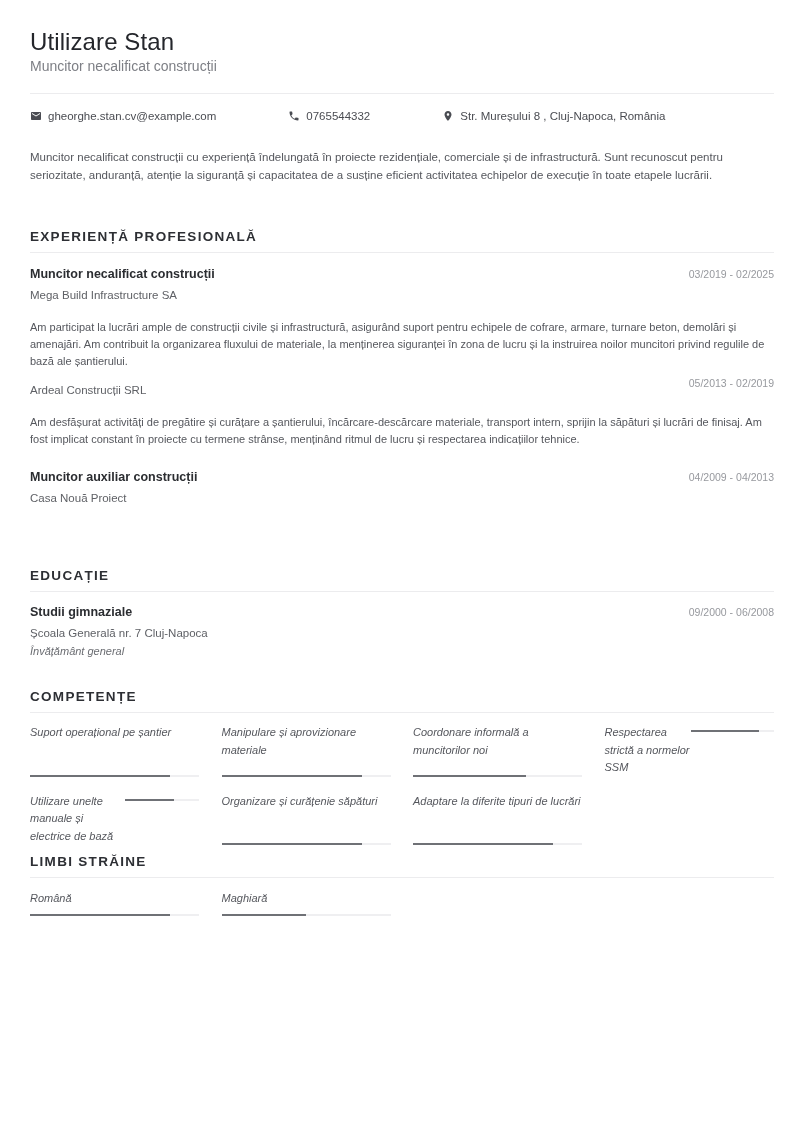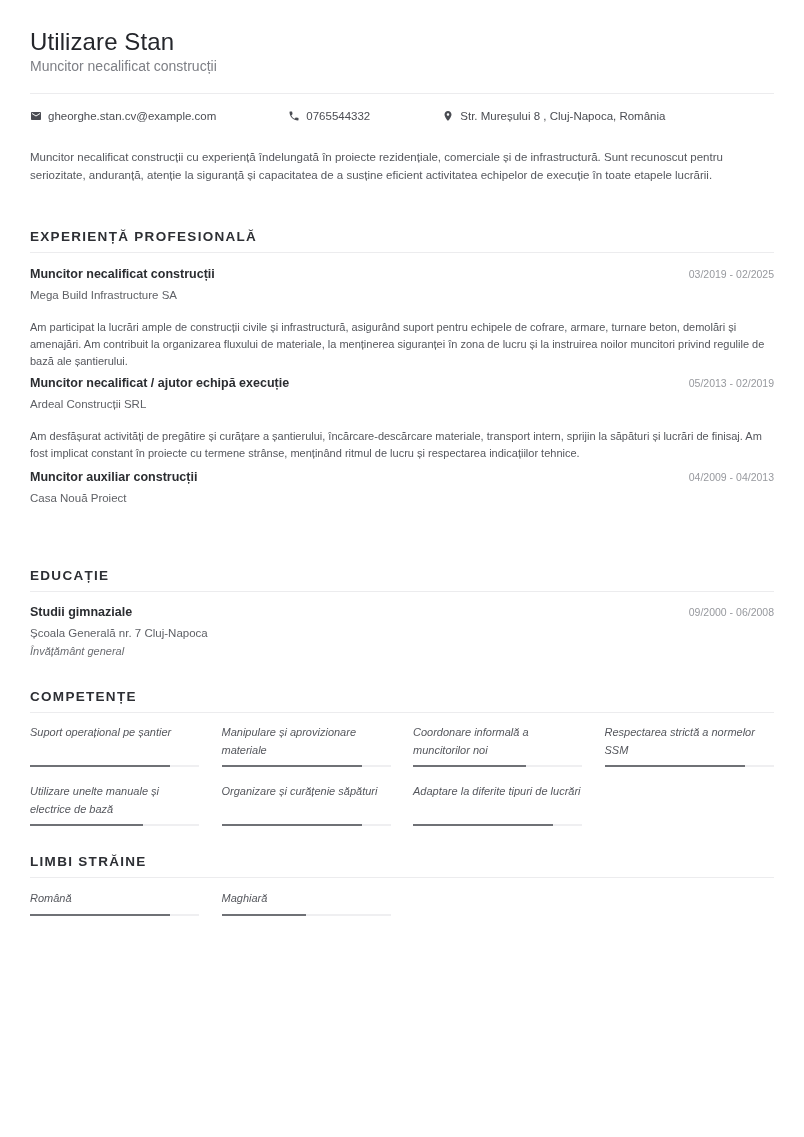--- a/index.html
+++ b/index.html
@@ -61,21 +61,20 @@
   <div class="hr" style="top:252px"></div>
 
   <div class="job" style="top:267px">
     <div class="job-title">Muncitor necalificat construcții</div>
     <div class="job-date">03/2019 - 02/2025</div>
     <div class="job-company">Mega Build Infrastructure SA</div>
     <div class="job-desc">Am participat la lucrări ample de construcții civile și infrastructură, asigurând suport pentru echipele de cofrare, armare, turnare beton, demolări și amenajări. Am contribuit la organizarea fluxului de materiale, la menținerea siguranței în zona de lucru și la instruirea noilor muncitori privind regulile de bază ale șantierului.</div>
   </div>
 
   <div class="job" style="top:376px">
-    <div class="job-title">Muncitor necalificat / ajutor echipă execuție</div>
     <div class="job-date">05/2013 - 02/2019</div>
     <div class="job-company">Ardeal Construcții SRL</div>
     <div class="job-desc">Am desfășurat activități de pregătire și curățare a șantierului, încărcare-descărcare materiale, transport intern, sprijin la săpături și lucrări de finisaj. Am fost implicat constant în proiecte cu termene strânse, menținând ritmul de lucru și respectarea indicațiilor tehnice.</div>
   </div>
 
   <div class="job" style="top:470px">
     <div class="job-title">Muncitor auxiliar construcții</div>
     <div class="job-date">04/2009 - 04/2013</div>
     <div class="job-company">Casa Nouă Proiect</div>
   </div>
@@ -105,27 +104,27 @@
       <div class="bar" style="margin-top: 6px;">
           <div class="bar-fill" style="width: 83%;"></div>
         </div>
     </div>
     <div style="display: flex; flex-direction: column; justify-content: space-between;">
       <div class="skill-label">Coordonare informală a muncitorilor noi</div>
       <div class="bar" style="margin-top: 6px;">
           <div class="bar-fill" style="width: 67%;"></div>
         </div>
     </div>
-    <div style="display: flex; flex-direction: column; justify-content: flex-end;">
+    <div style="display: flex; justify-content: flex-end;">
       <div class="skill-label">Respectarea strictă a normelor SSM</div>
       <div class="bar" style="margin-top: 6px;">
           <div class="bar-fill" style="width: 83%;"></div>
         </div>
     </div>
-    <div style="display: flex; flex-direction: column; justify-content: space-between;">
+    <div style="display: flex; flex-direction: row; justify-content: space-between;">
       <div class="skill-label">Utilizare unelte manuale și electrice de bază</div>
       <div class="bar" style="margin-top: 6px;">
           <div class="bar-fill" style="width: 67%;"></div>
         </div>
     </div>
     <div style="display: flex; flex-direction: column; justify-content: space-between;">
       <div class="skill-label">Organizare și curățenie săpături</div>
       <div class="bar" style="margin-top: 6px;">
           <div class="bar-fill" style="width: 83%;"></div>
         </div>

